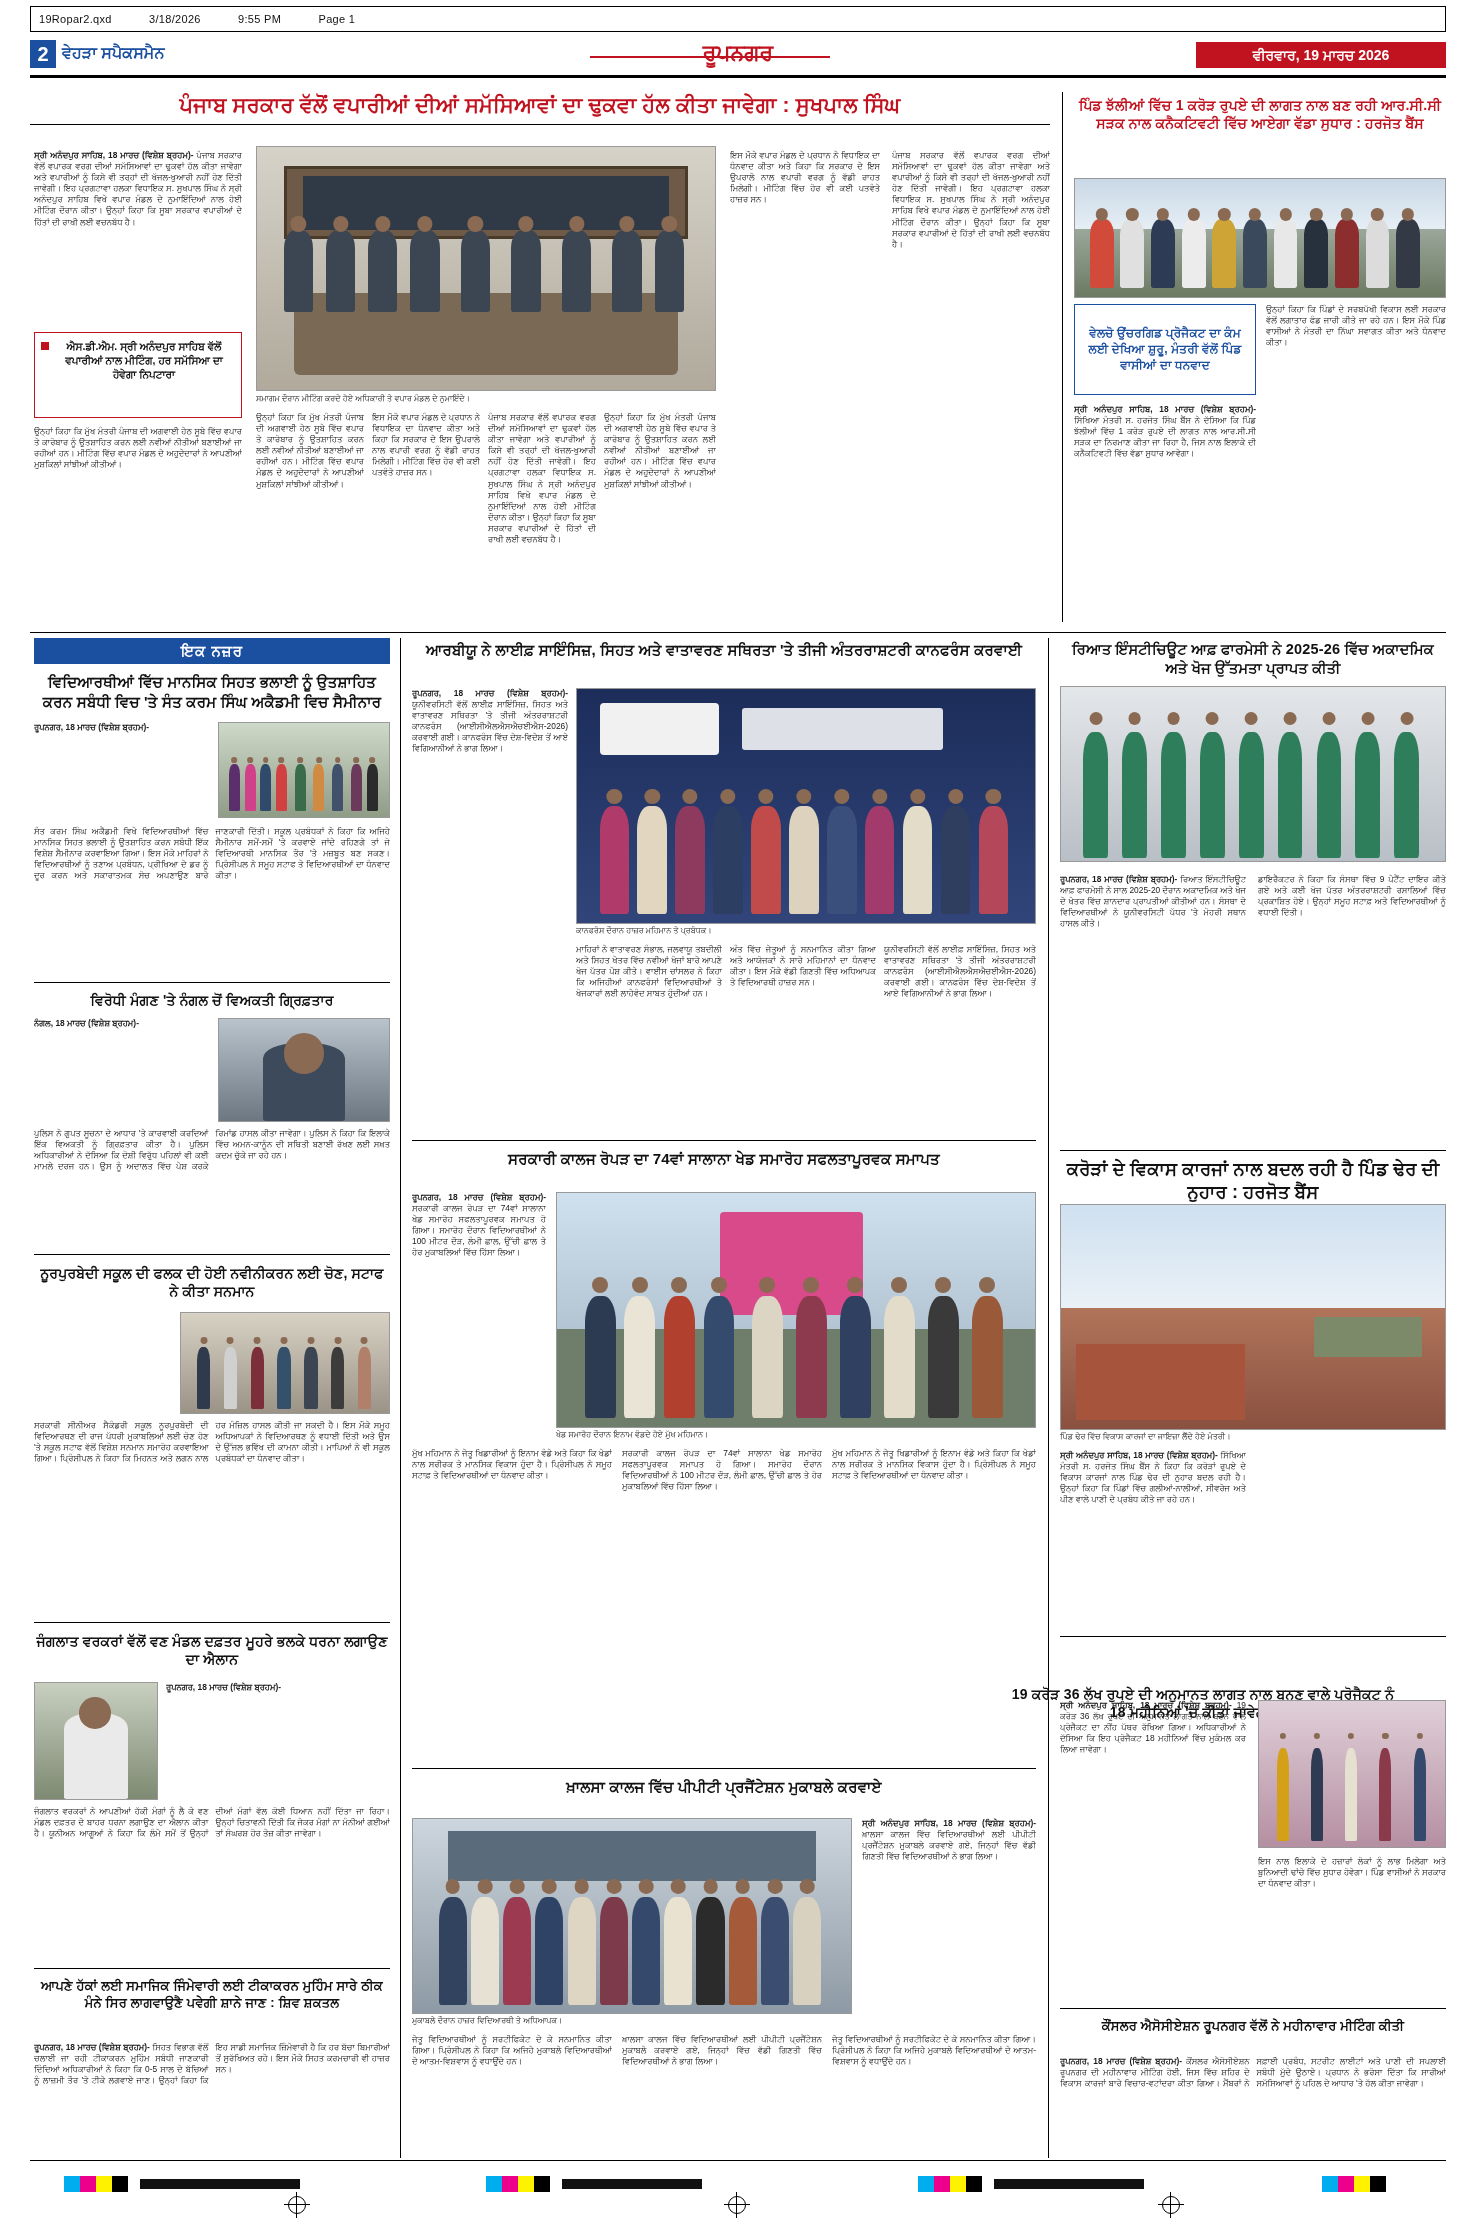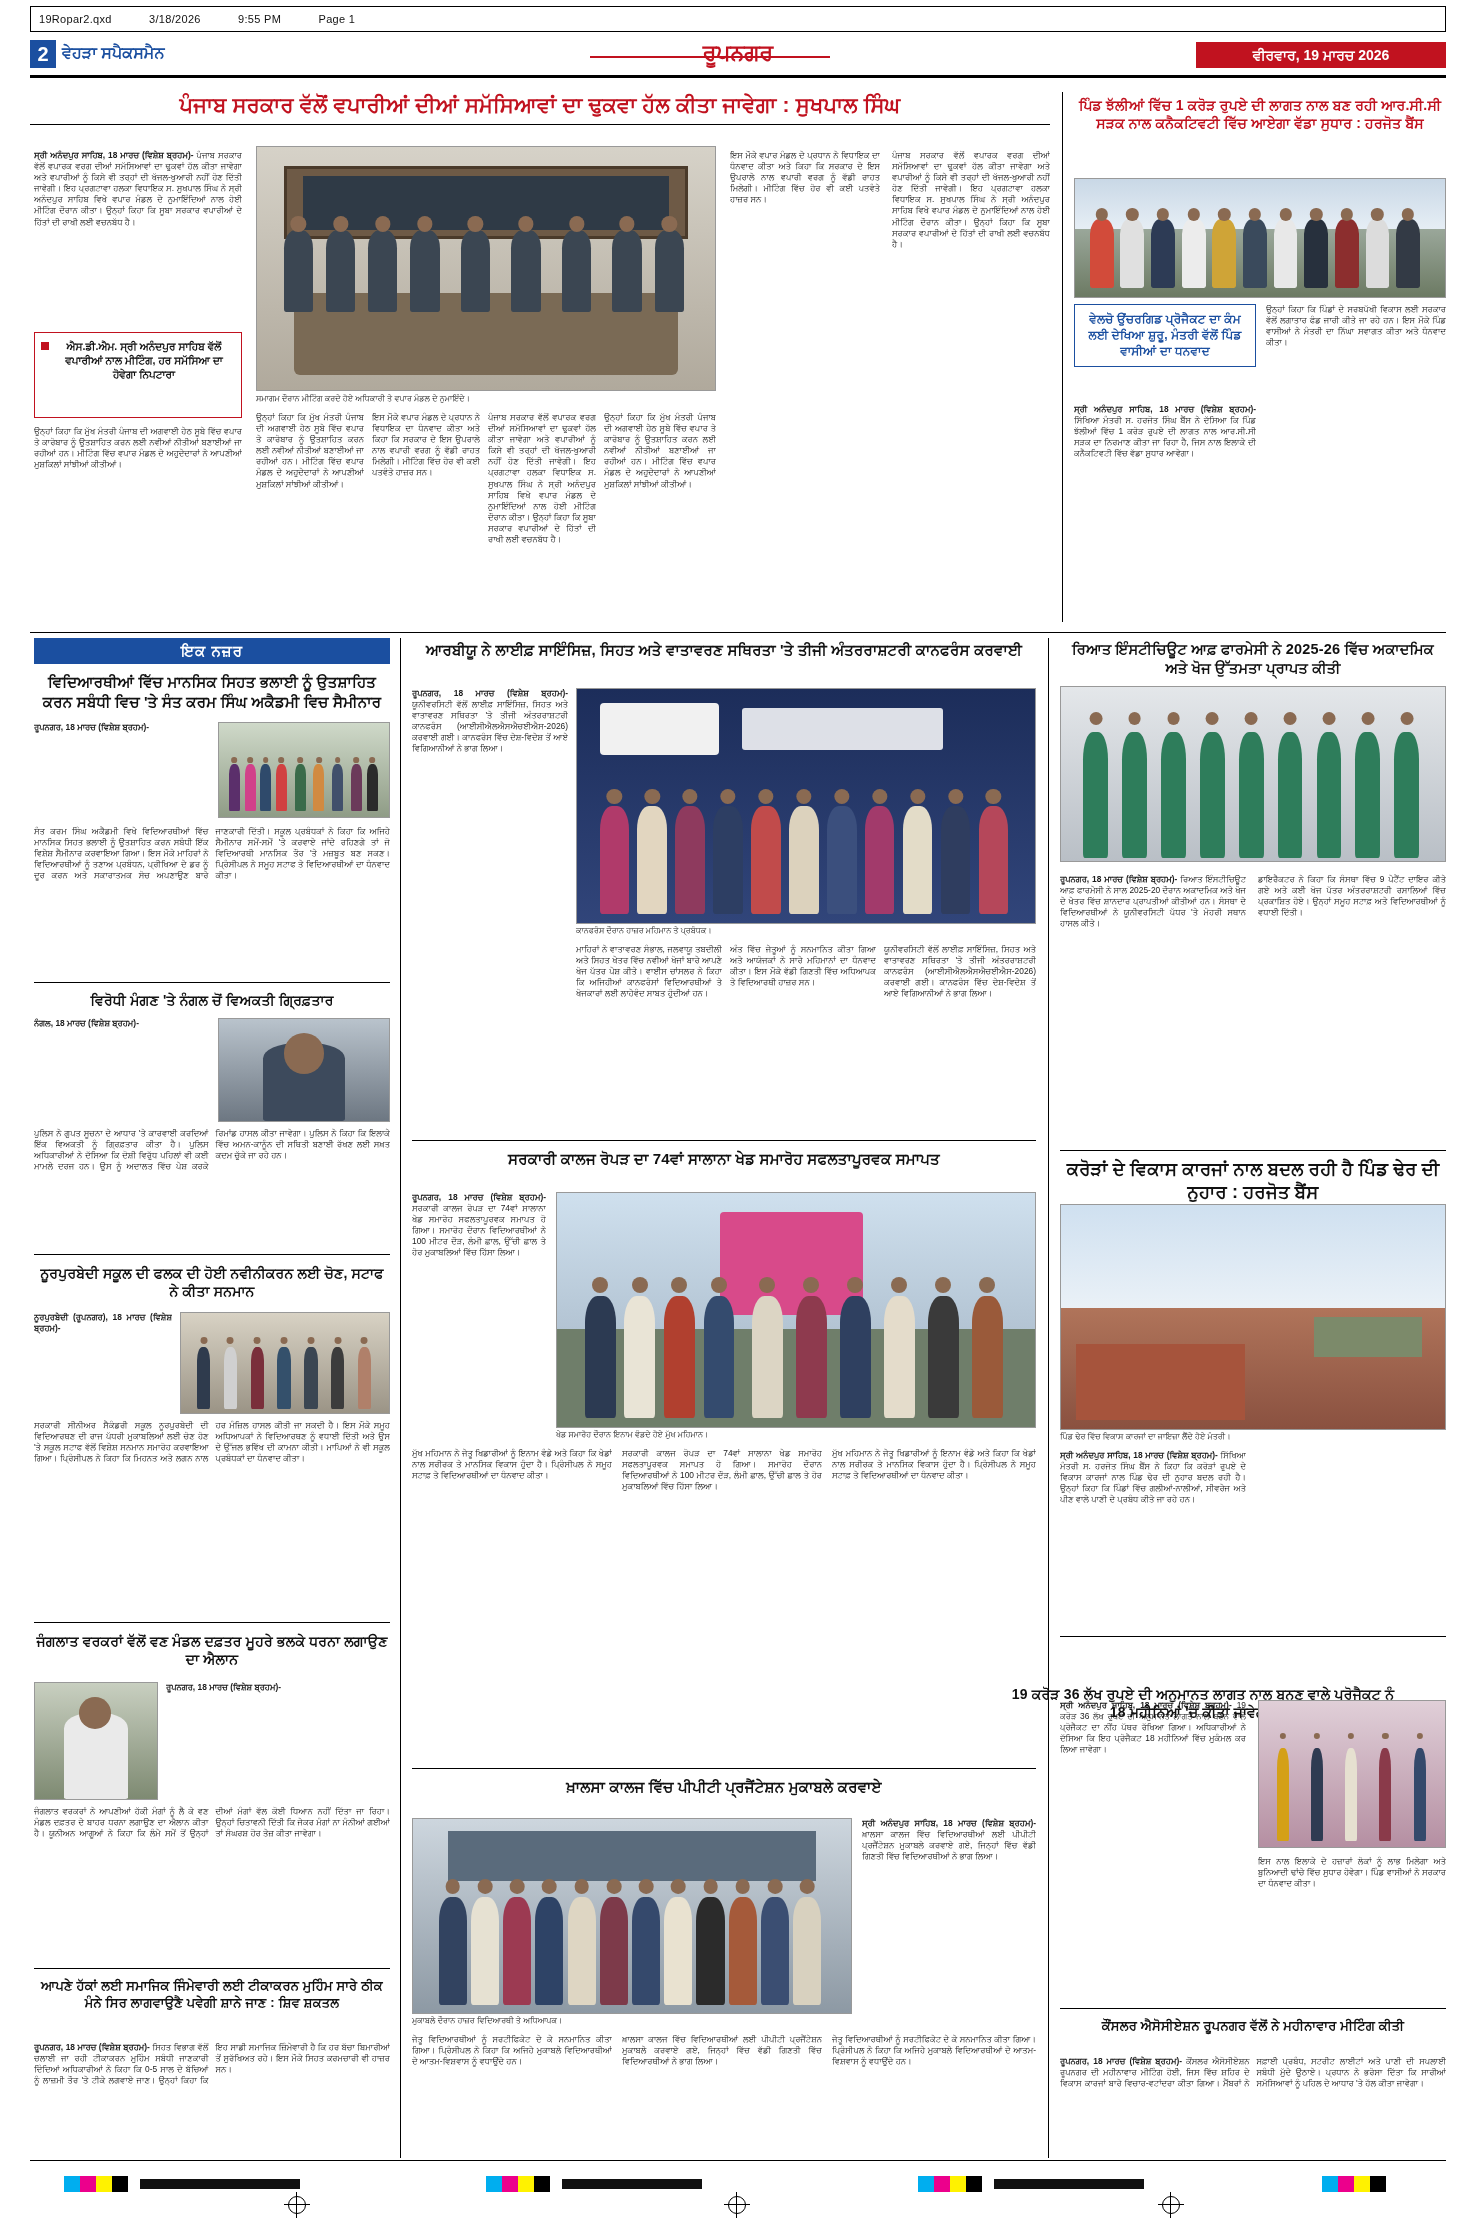--- a/index.html
+++ b/index.html
@@ -174,21 +174,21 @@
       <i style="left:36%;background:#cfa437"></i>
         <i style="left:45%;background:#3a4a5c"></i>
       <i style="left:54%;background:#e8e8e8"></i>
         <i style="left:63%;background:#27303d"></i>
       <i style="left:72%;background:#8c2e2e"></i>
         <i style="left:81%;background:#dcdcdc"></i>
       <i style="left:90%;background:#333a45"></i>
     </div>
   </div>
 
-  <div class="hl blue" style="position:absolute;left:1074px;top:304px;width:182px;font-size:12px;line-height:1.35;border:1px solid #1b4fa0;padding:6px 4px;">ਵੇਲਚੋ ਉਂਚਰਗਿਡ ਪ੍ਰੋਜੈਕਟ ਦਾ ਕੰਮ ਲਈ ਦੇਖਿਆ ਸ਼ੁਰੂ, ਮੰਤਰੀ ਵੱਲੋਂ ਪਿੰਡ ਵਾਸੀਆਂ ਦਾ ਧਨਵਾਦ</div>
+  <div class="hl blue" style="position:absolute;left:1074px;top:304px;width:182px;font-size:12px;line-height:1.35;border:1px solid #1b4fa0;padding:20px 4px;">ਵੇਲਚੋ ਉਂਚਰਗਿਡ ਪ੍ਰੋਜੈਕਟ ਦਾ ਕੰਮ ਲਈ ਦੇਖਿਆ ਸ਼ੁਰੂ, ਮੰਤਰੀ ਵੱਲੋਂ ਪਿੰਡ ਵਾਸੀਆਂ ਦਾ ਧਨਵਾਦ</div>
 
   <div class="body-text" style="position:absolute;left:1074px;top:404px;width:182px;height:218px;">
     <b>ਸ੍ਰੀ ਅਨੰਦਪੁਰ ਸਾਹਿਬ, 18 ਮਾਰਚ (ਵਿਸ਼ੇਸ਼ ਬ੍ਰਹਮ)-</b>
     <span>ਸਿੱਖਿਆ ਮੰਤਰੀ ਸ. ਹਰਜੋਤ ਸਿੰਘ ਬੈਂਸ ਨੇ ਦੱਸਿਆ ਕਿ ਪਿੰਡ ਝੱਲੀਆਂ ਵਿੱਚ 1 ਕਰੋੜ ਰੁਪਏ ਦੀ ਲਾਗਤ ਨਾਲ ਆਰ.ਸੀ.ਸੀ ਸੜਕ ਦਾ ਨਿਰਮਾਣ ਕੀਤਾ ਜਾ ਰਿਹਾ ਹੈ, ਜਿਸ ਨਾਲ ਇਲਾਕੇ ਦੀ ਕਨੈਕਟਿਵਟੀ ਵਿੱਚ ਵੱਡਾ ਸੁਧਾਰ ਆਵੇਗਾ।</span>
   </div>
   <div class="body-text" style="position:absolute;left:1266px;top:304px;width:180px;height:318px;">ਉਨ੍ਹਾਂ ਕਿਹਾ ਕਿ ਪਿੰਡਾਂ ਦੇ ਸਰਬਪੱਖੀ ਵਿਕਾਸ ਲਈ ਸਰਕਾਰ ਵੱਲੋਂ ਲਗਾਤਾਰ ਫੰਡ ਜਾਰੀ ਕੀਤੇ ਜਾ ਰਹੇ ਹਨ। ਇਸ ਮੌਕੇ ਪਿੰਡ ਵਾਸੀਆਂ ਨੇ ਮੰਤਰੀ ਦਾ ਨਿੱਘਾ ਸਵਾਗਤ ਕੀਤਾ ਅਤੇ ਧੰਨਵਾਦ ਕੀਤਾ।</div>
 
   <div class="hrule" style="left:30px;top:632px;width:1416px;"></div>
   <div class="sectionbar" style="position:absolute;left:34px;top:638px;width:356px;height:26px;line-height:26px;">ਇਕ ਨਜ਼ਰ</div>
 
@@ -235,23 +235,20 @@
     <div style="position:absolute;inset:0;background:linear-gradient(#d8d2c4,#9b9486);"></div>
     <div class="ph-people" style="height:62%;bottom:4%;">
       <i style="left:4%;background:#2f3b4d"></i>
         <i style="left:18%;background:#d0d0d0"></i>
       <i style="left:32%;background:#7a2f3b"></i>
         <i style="left:46%;background:#34506b"></i>
       <i style="left:60%;background:#c9a martial"></i>
         <i style="left:74%;background:#3c3c3c"></i>
         <i style="left:88%;background:#b0806a"></i>
     </div>
-  </div>
-  <div class="body-text" style="position:absolute;left:34px;top:1312px;width:138px;height:102px;">
-    <b>ਨੂਰਪੁਰਬੇਦੀ (ਰੂਪਨਗਰ), 18 ਮਾਰਚ (ਵਿਸ਼ੇਸ਼ ਬ੍ਰਹਮ)-</b>
   </div>
   <div class="body-text" style="position:absolute;left:34px;top:1420px;width:356px;height:194px;column-count:2;">ਸਰਕਾਰੀ ਸੀਨੀਅਰ ਸੈਕੰਡਰੀ ਸਕੂਲ ਨੂਰਪੁਰਬੇਦੀ ਦੀ ਵਿਦਿਆਰਥਣ ਦੀ ਰਾਜ ਪੱਧਰੀ ਮੁਕਾਬਲਿਆਂ ਲਈ ਚੋਣ ਹੋਣ 'ਤੇ ਸਕੂਲ ਸਟਾਫ ਵੱਲੋਂ ਵਿਸ਼ੇਸ਼ ਸਨਮਾਨ ਸਮਾਰੋਹ ਕਰਵਾਇਆ ਗਿਆ। ਪ੍ਰਿੰਸੀਪਲ ਨੇ ਕਿਹਾ ਕਿ ਮਿਹਨਤ ਅਤੇ ਲਗਨ ਨਾਲ ਹਰ ਮੰਜ਼ਿਲ ਹਾਸਲ ਕੀਤੀ ਜਾ ਸਕਦੀ ਹੈ। ਇਸ ਮੌਕੇ ਸਮੂਹ ਅਧਿਆਪਕਾਂ ਨੇ ਵਿਦਿਆਰਥਣ ਨੂੰ ਵਧਾਈ ਦਿੱਤੀ ਅਤੇ ਉਸ ਦੇ ਉੱਜਲ ਭਵਿੱਖ ਦੀ ਕਾਮਨਾ ਕੀਤੀ। ਮਾਪਿਆਂ ਨੇ ਵੀ ਸਕੂਲ ਪ੍ਰਬੰਧਕਾਂ ਦਾ ਧੰਨਵਾਦ ਕੀਤਾ।</div>
 
   <div class="hrule" style="left:34px;top:1622px;width:356px;"></div>
 
   <div class="hl black" style="position:absolute;left:34px;top:1632px;width:356px;font-size:14px;line-height:1.3;">ਜੰਗਲਾਤ ਵਰਕਰਾਂ ਵੱਲੋਂ ਵਣ ਮੰਡਲ ਦਫ਼ਤਰ ਮੂਹਰੇ ਭਲਕੇ ਧਰਨਾ ਲਗਾਉਣ ਦਾ ਐਲਾਨ</div>
   <div class="photo" style="position:absolute;left:34px;top:1682px;width:124px;height:118px;">
     <div style="position:absolute;inset:0;background:linear-gradient(#c8cfc0,#7e8a72);"></div>
     <div style="position:absolute;left:24%;bottom:0;width:52%;height:74%;background:#eaeaea;border-radius:40% 40% 4% 4%/18% 18% 2% 2%;"></div>
     <div style="position:absolute;left:36%;top:12%;width:26%;padding-top:26%;background:#8a6a52;border-radius:50%;"></div>

